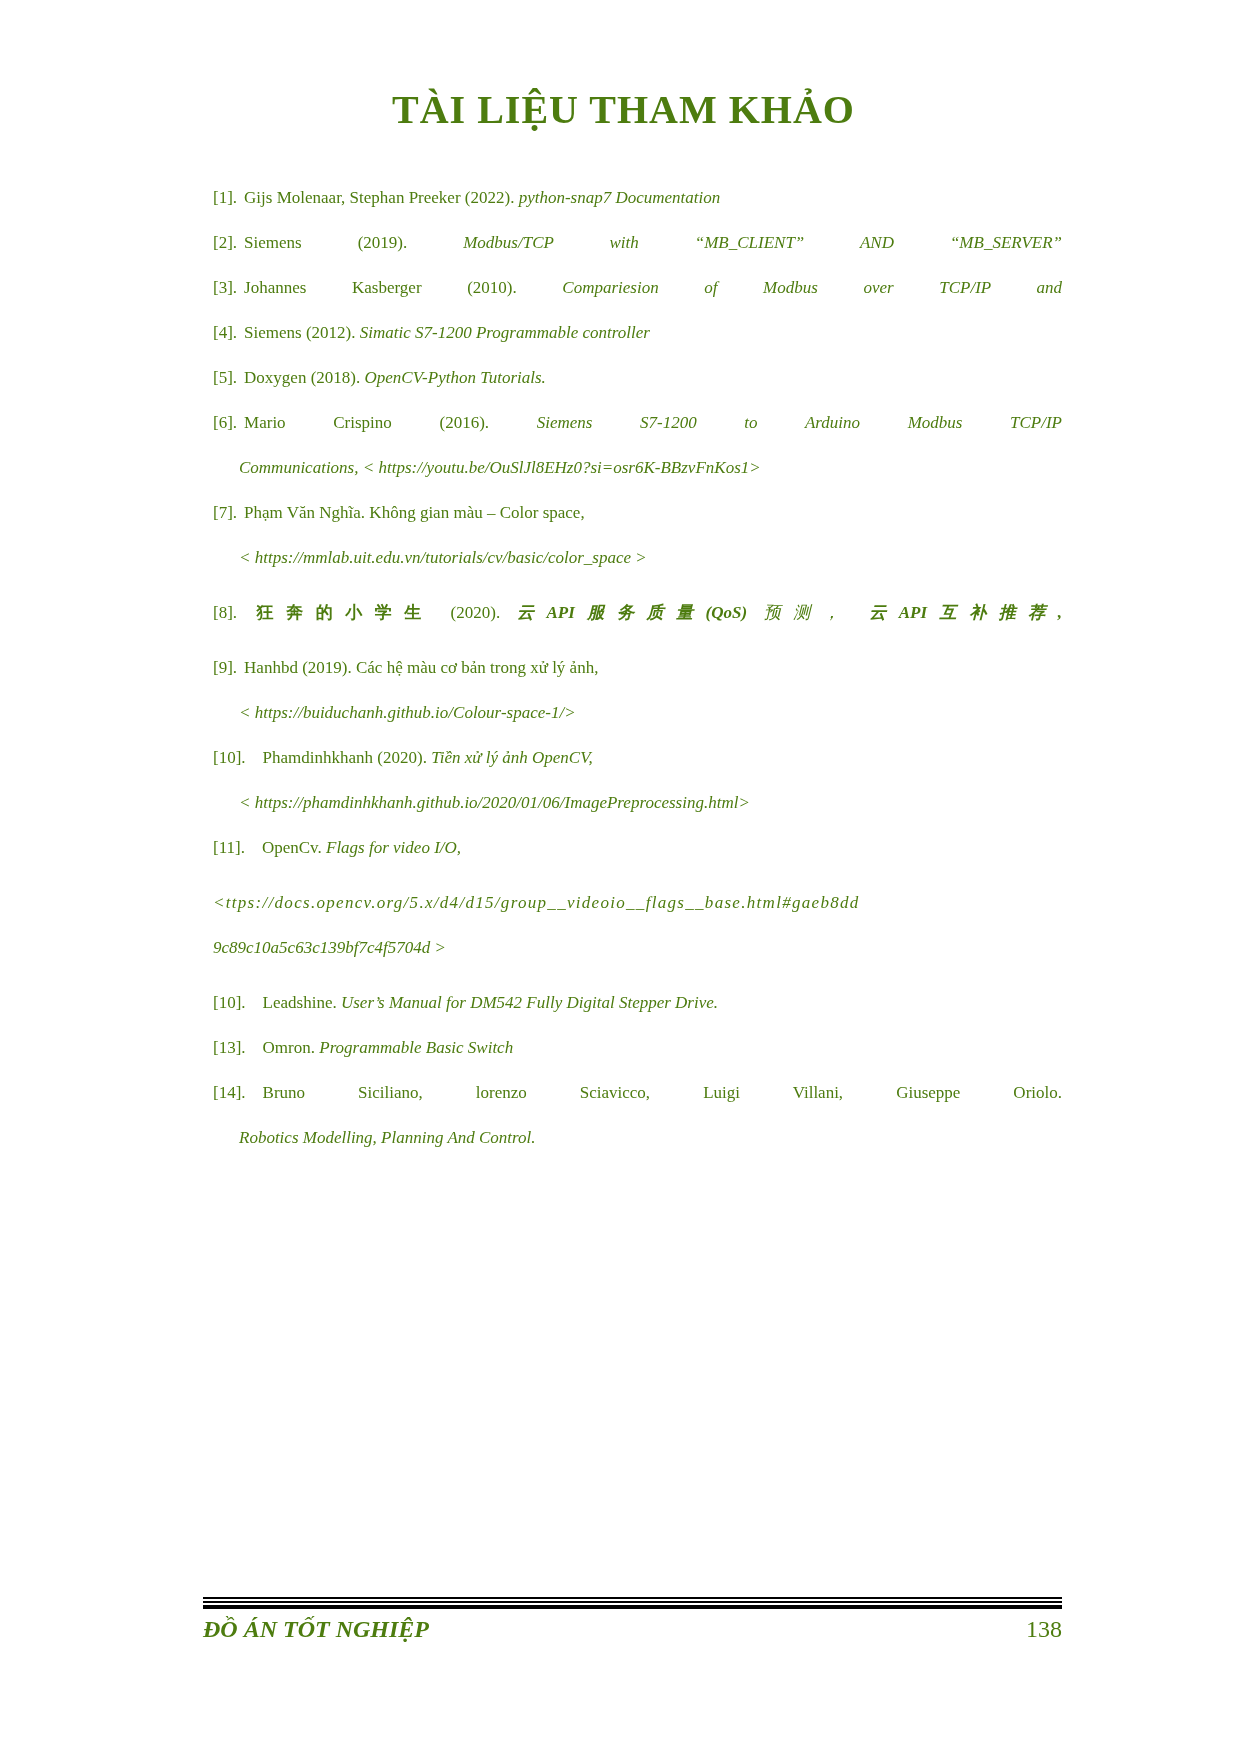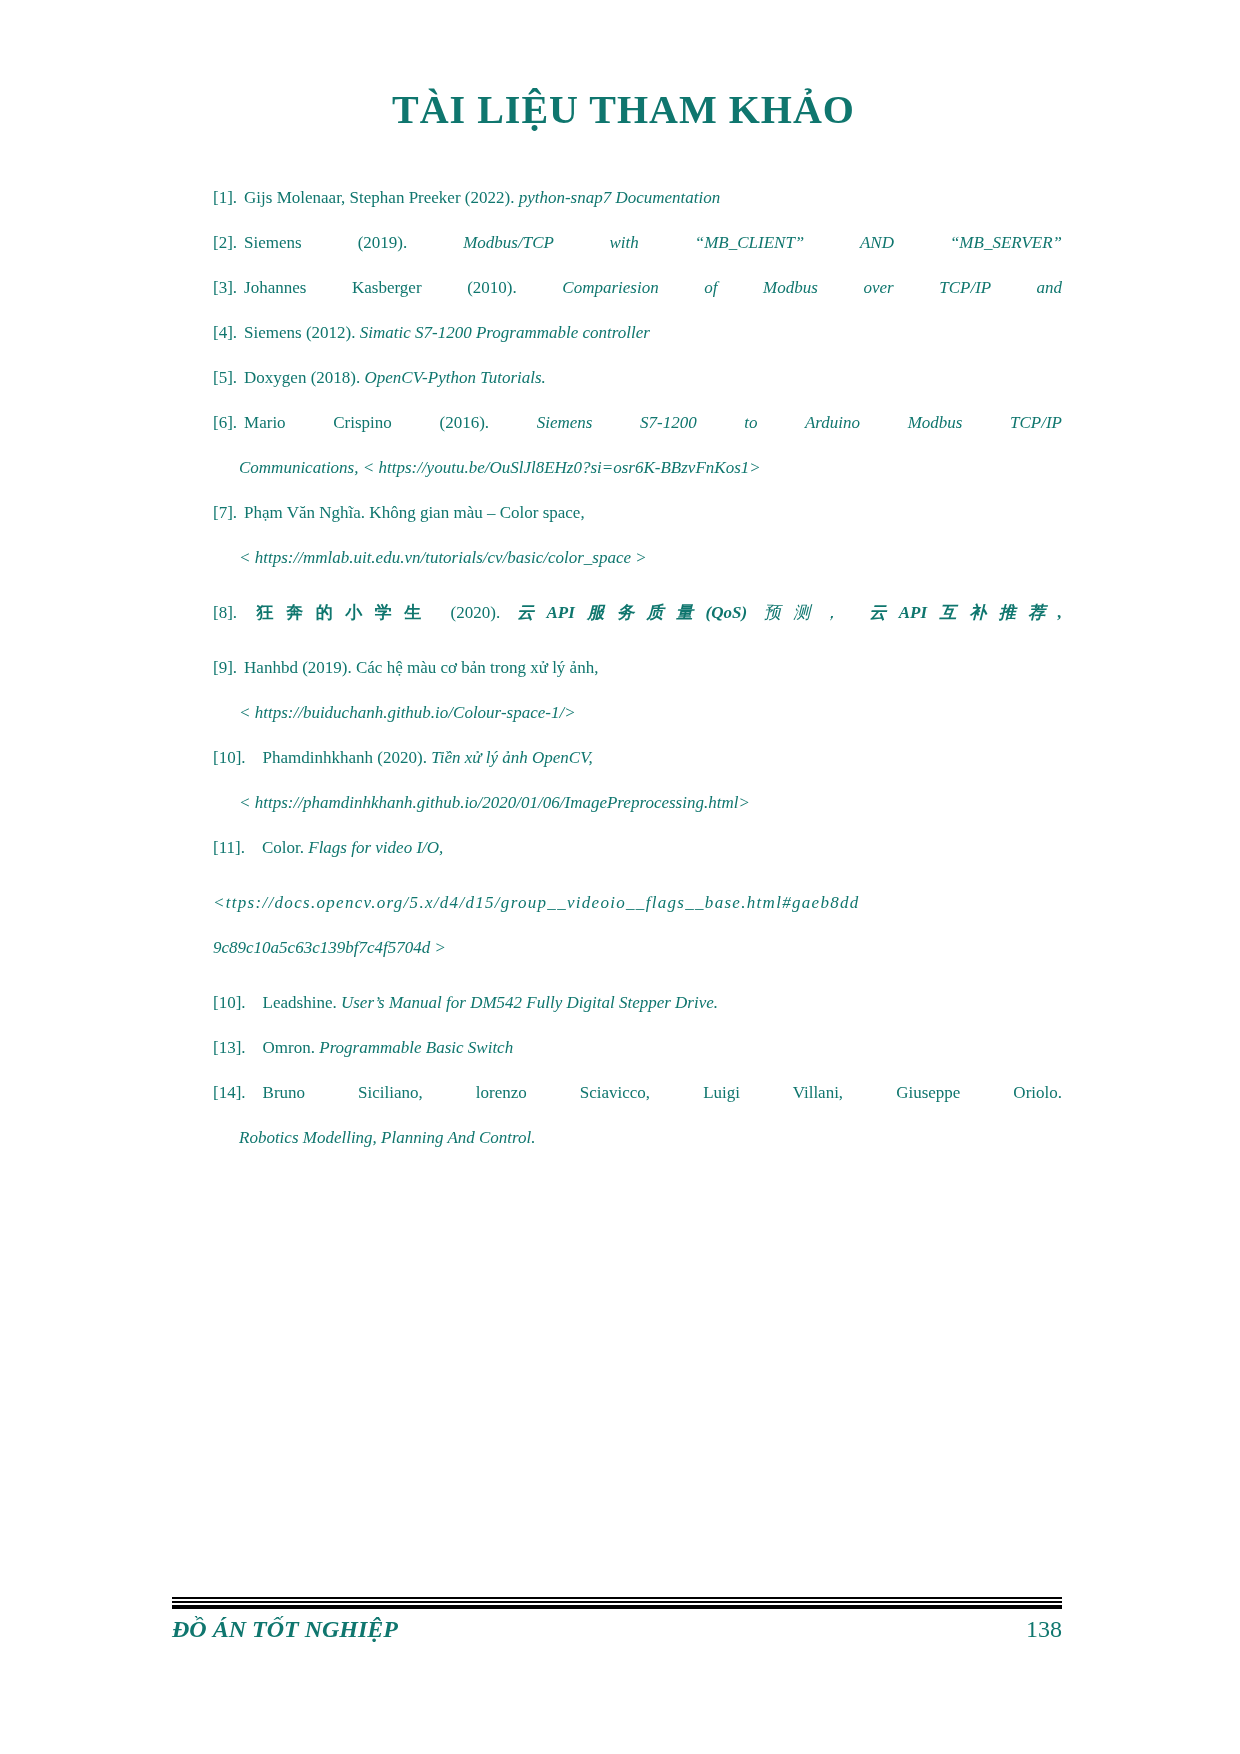--- a/index.html
+++ b/index.html
@@ -1,20 +1,20 @@
 <!DOCTYPE html>
 <html><head>
 <meta charset="utf-8">
 <style>
   html,body { margin:0; padding:0; }
   .page {
     position:relative;
     width:1240px; height:1754px;
     background:#ffffff;
-    color:#0f766e;
+    color:#4d7c0f;
     font-family:"Liberation Serif","DejaVu Serif",serif;
     overflow:hidden;
     border-radius:12px;
   }
   .content {
     position:absolute; left:185px; right:178px; top:0;
   }
   .doc-title {
     margin:0 0 42px 0;
     padding-top:86px;
@@ -36,21 +36,21 @@
   .ref-line.cont { padding-left:26px; }
   .ref-line.sp-extra { margin-top:9px; }
   .ref-line.tracked { letter-spacing:1.3px; }
   .ref-num { font-style:normal; margin-right:7px; }
   .ref.wide .ref-num { margin-right:17px; }
   .seg.normal { font-style:normal; font-weight:normal; }
   .seg.italic { font-style:italic; }
   .seg.bold { font-weight:bold; }
   .seg.bold-italic { font-weight:bold; font-style:italic; }
   .footer {
-    position:absolute; left:172px; right:178px; top:1597px;
+    position:absolute; left:203px; right:178px; top:1597px;
   }
   .footer-rule {
     height:12px;
     background:linear-gradient(to bottom,
       #000 0px,#000 2px,
       #fff 2px,#fff 4px,
       #000 4px,#000 6px,
       #fff 6px,#fff 8px,
       #000 8px,#000 12px);
   }
@@ -99,21 +99,21 @@
         </div>
         <div class="ref sp-extra">
           <div class="ref-line"><span class="ref-num">[9].</span><span class="seg normal">Hanhbd (2019). Các hệ màu cơ bản trong xử lý ảnh,</span></div>
           <div class="ref-line cont"><span class="seg italic">&lt; https://buiduchanh.github.io/Colour-space-1/&gt;</span></div>
         </div>
         <div class="ref wide">
           <div class="ref-line"><span class="ref-num">[10].</span><span class="seg normal">Phamdinhkhanh (2020). </span><span class="seg italic">Tiền xử lý ảnh OpenCV,</span></div>
           <div class="ref-line cont"><span class="seg italic">&lt; https://phamdinhkhanh.github.io/2020/01/06/ImagePreprocessing.html&gt;</span></div>
         </div>
         <div class="ref wide">
-          <div class="ref-line"><span class="ref-num">[11].</span><span class="seg normal">Color. </span><span class="seg italic">Flags for video I/O,</span></div>
+          <div class="ref-line"><span class="ref-num">[11].</span><span class="seg normal">OpenCv. </span><span class="seg italic">Flags for video I/O,</span></div>
         </div>
         <div class="ref sp-extra">
           <div class="ref-line tracked"><span class="seg italic">&lt;ttps://docs.opencv.org/5.x/d4/d15/group__videoio__flags__base.html#gaeb8dd</span></div>
           <div class="ref-line"><span class="seg italic">9c89c10a5c63c139bf7c4f5704d &gt;</span></div>
         </div>
         <div class="ref wide sp-extra">
           <div class="ref-line"><span class="ref-num">[10].</span><span class="seg normal">Leadshine. </span><span class="seg italic">User’s Manual for DM542 Fully Digital Stepper Drive.</span></div>
         </div>
         <div class="ref wide">
           <div class="ref-line"><span class="ref-num">[13].</span><span class="seg normal">Omron. </span><span class="seg italic">Programmable Basic Switch</span></div>

